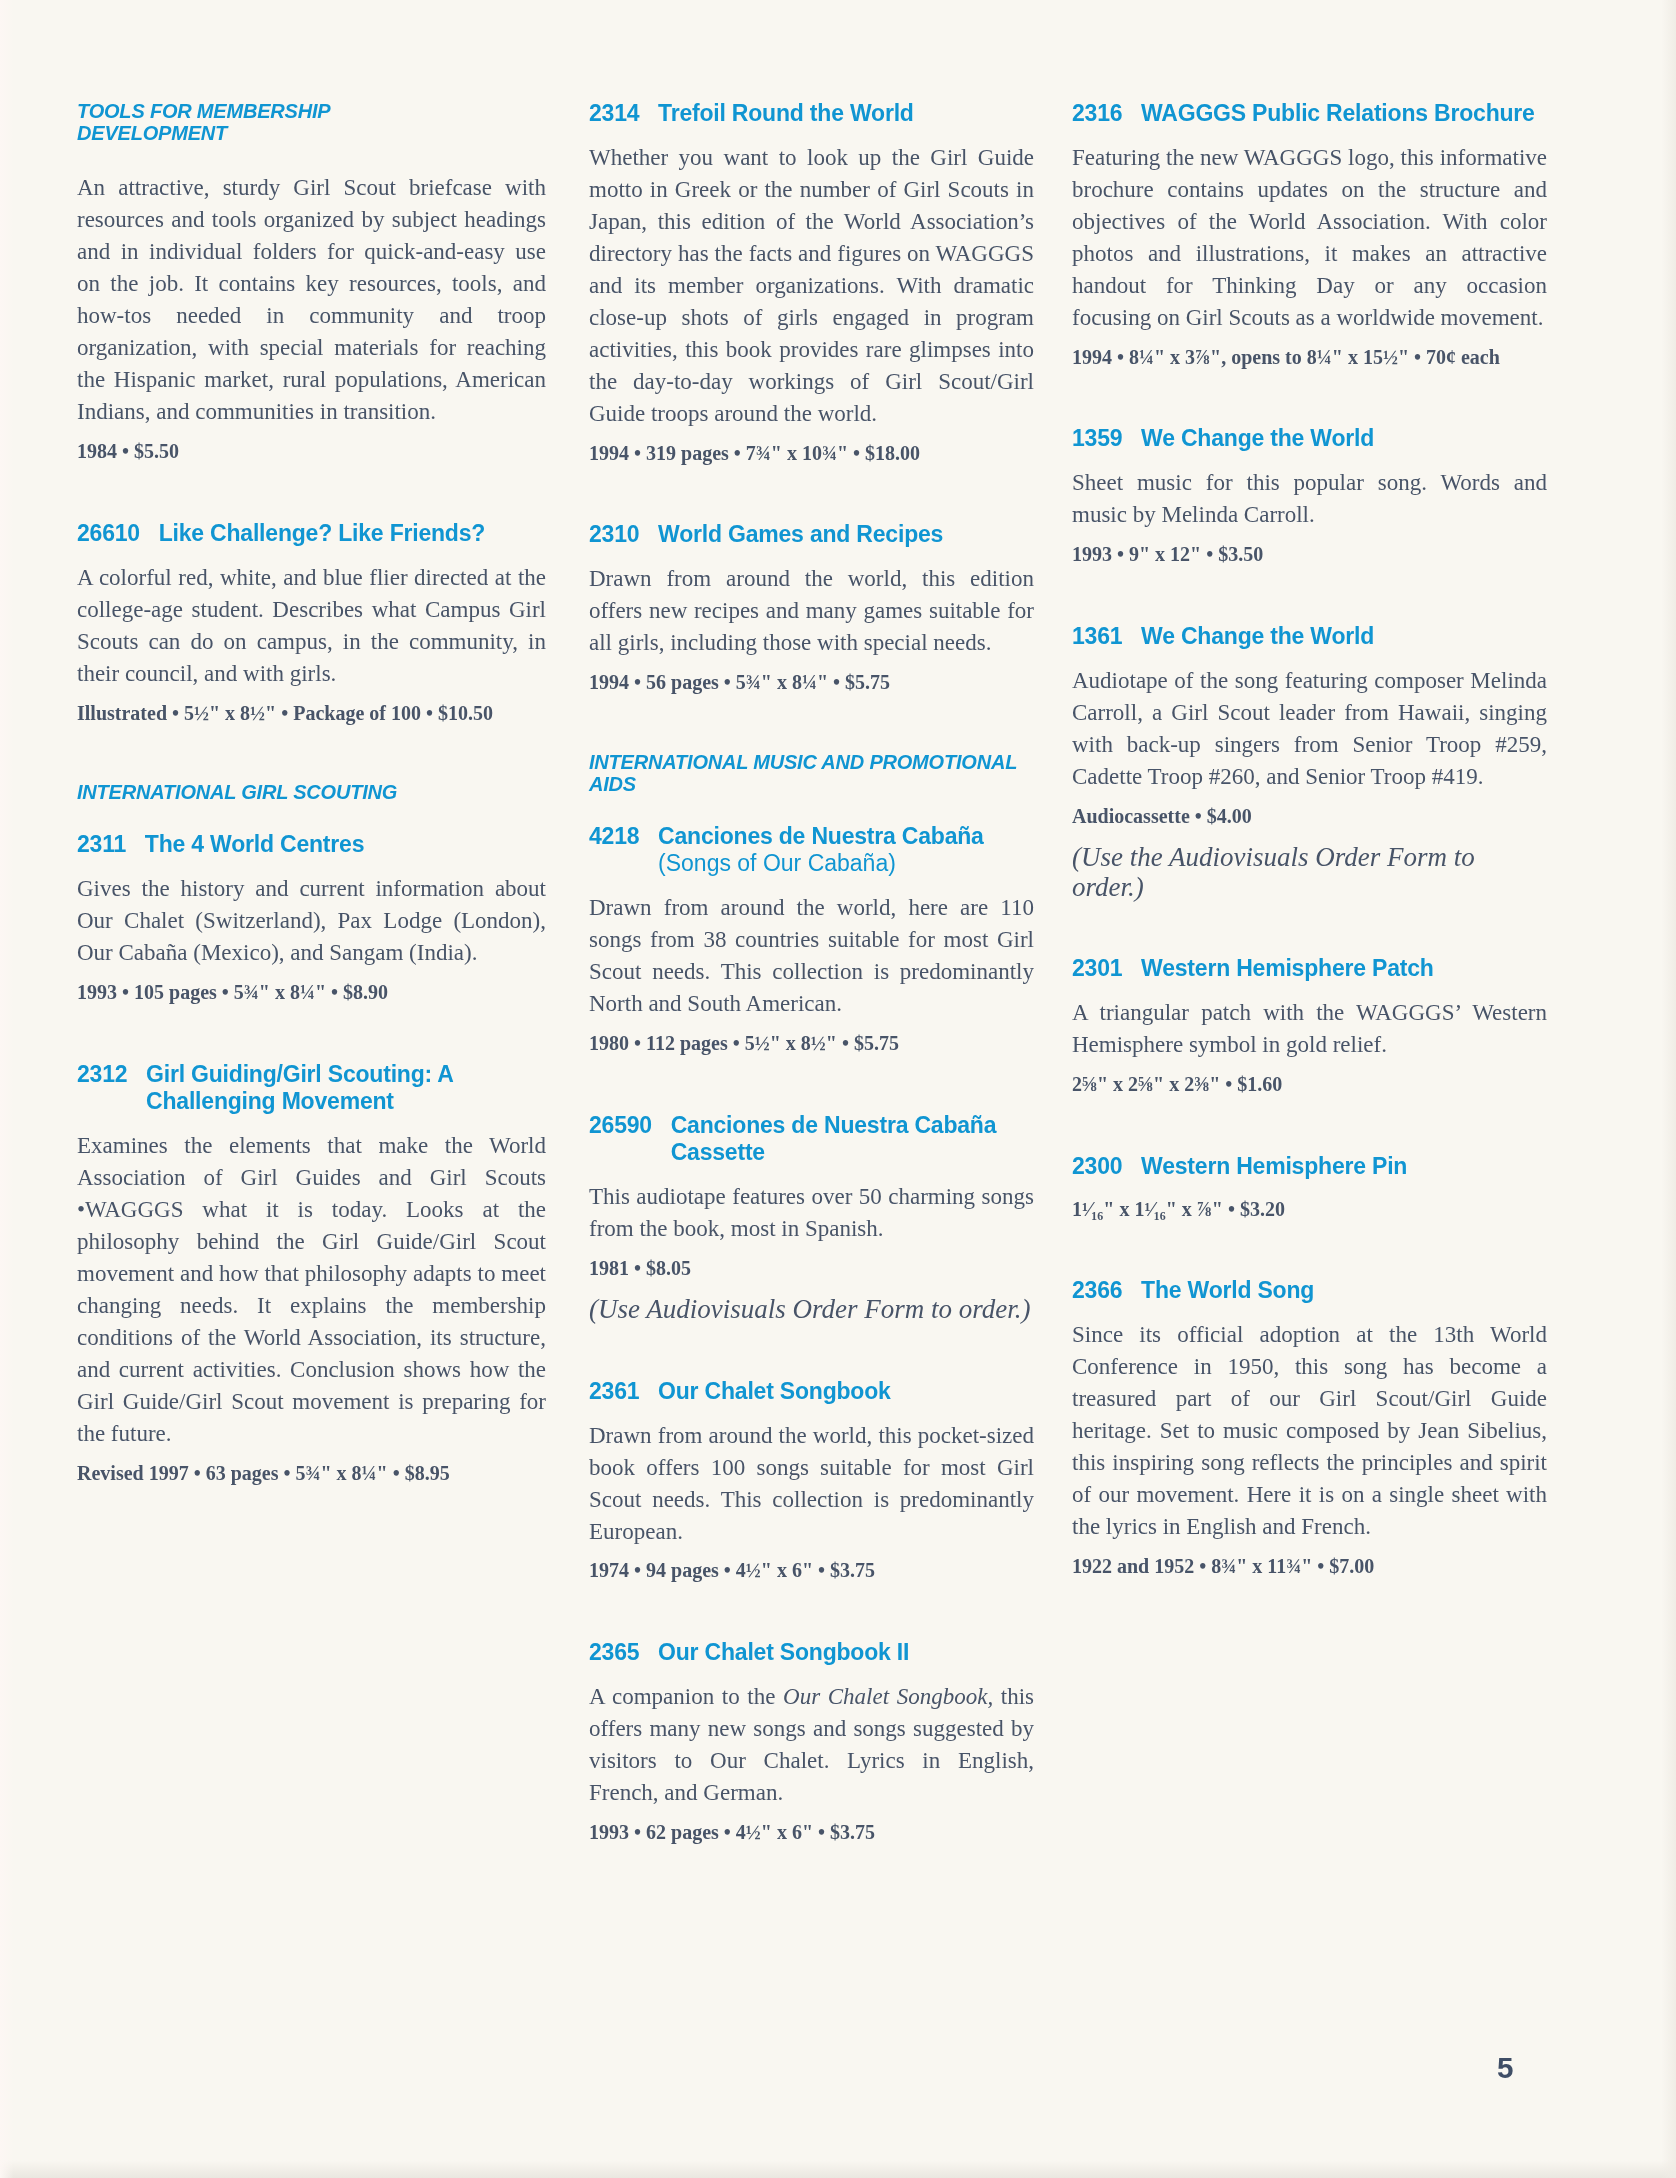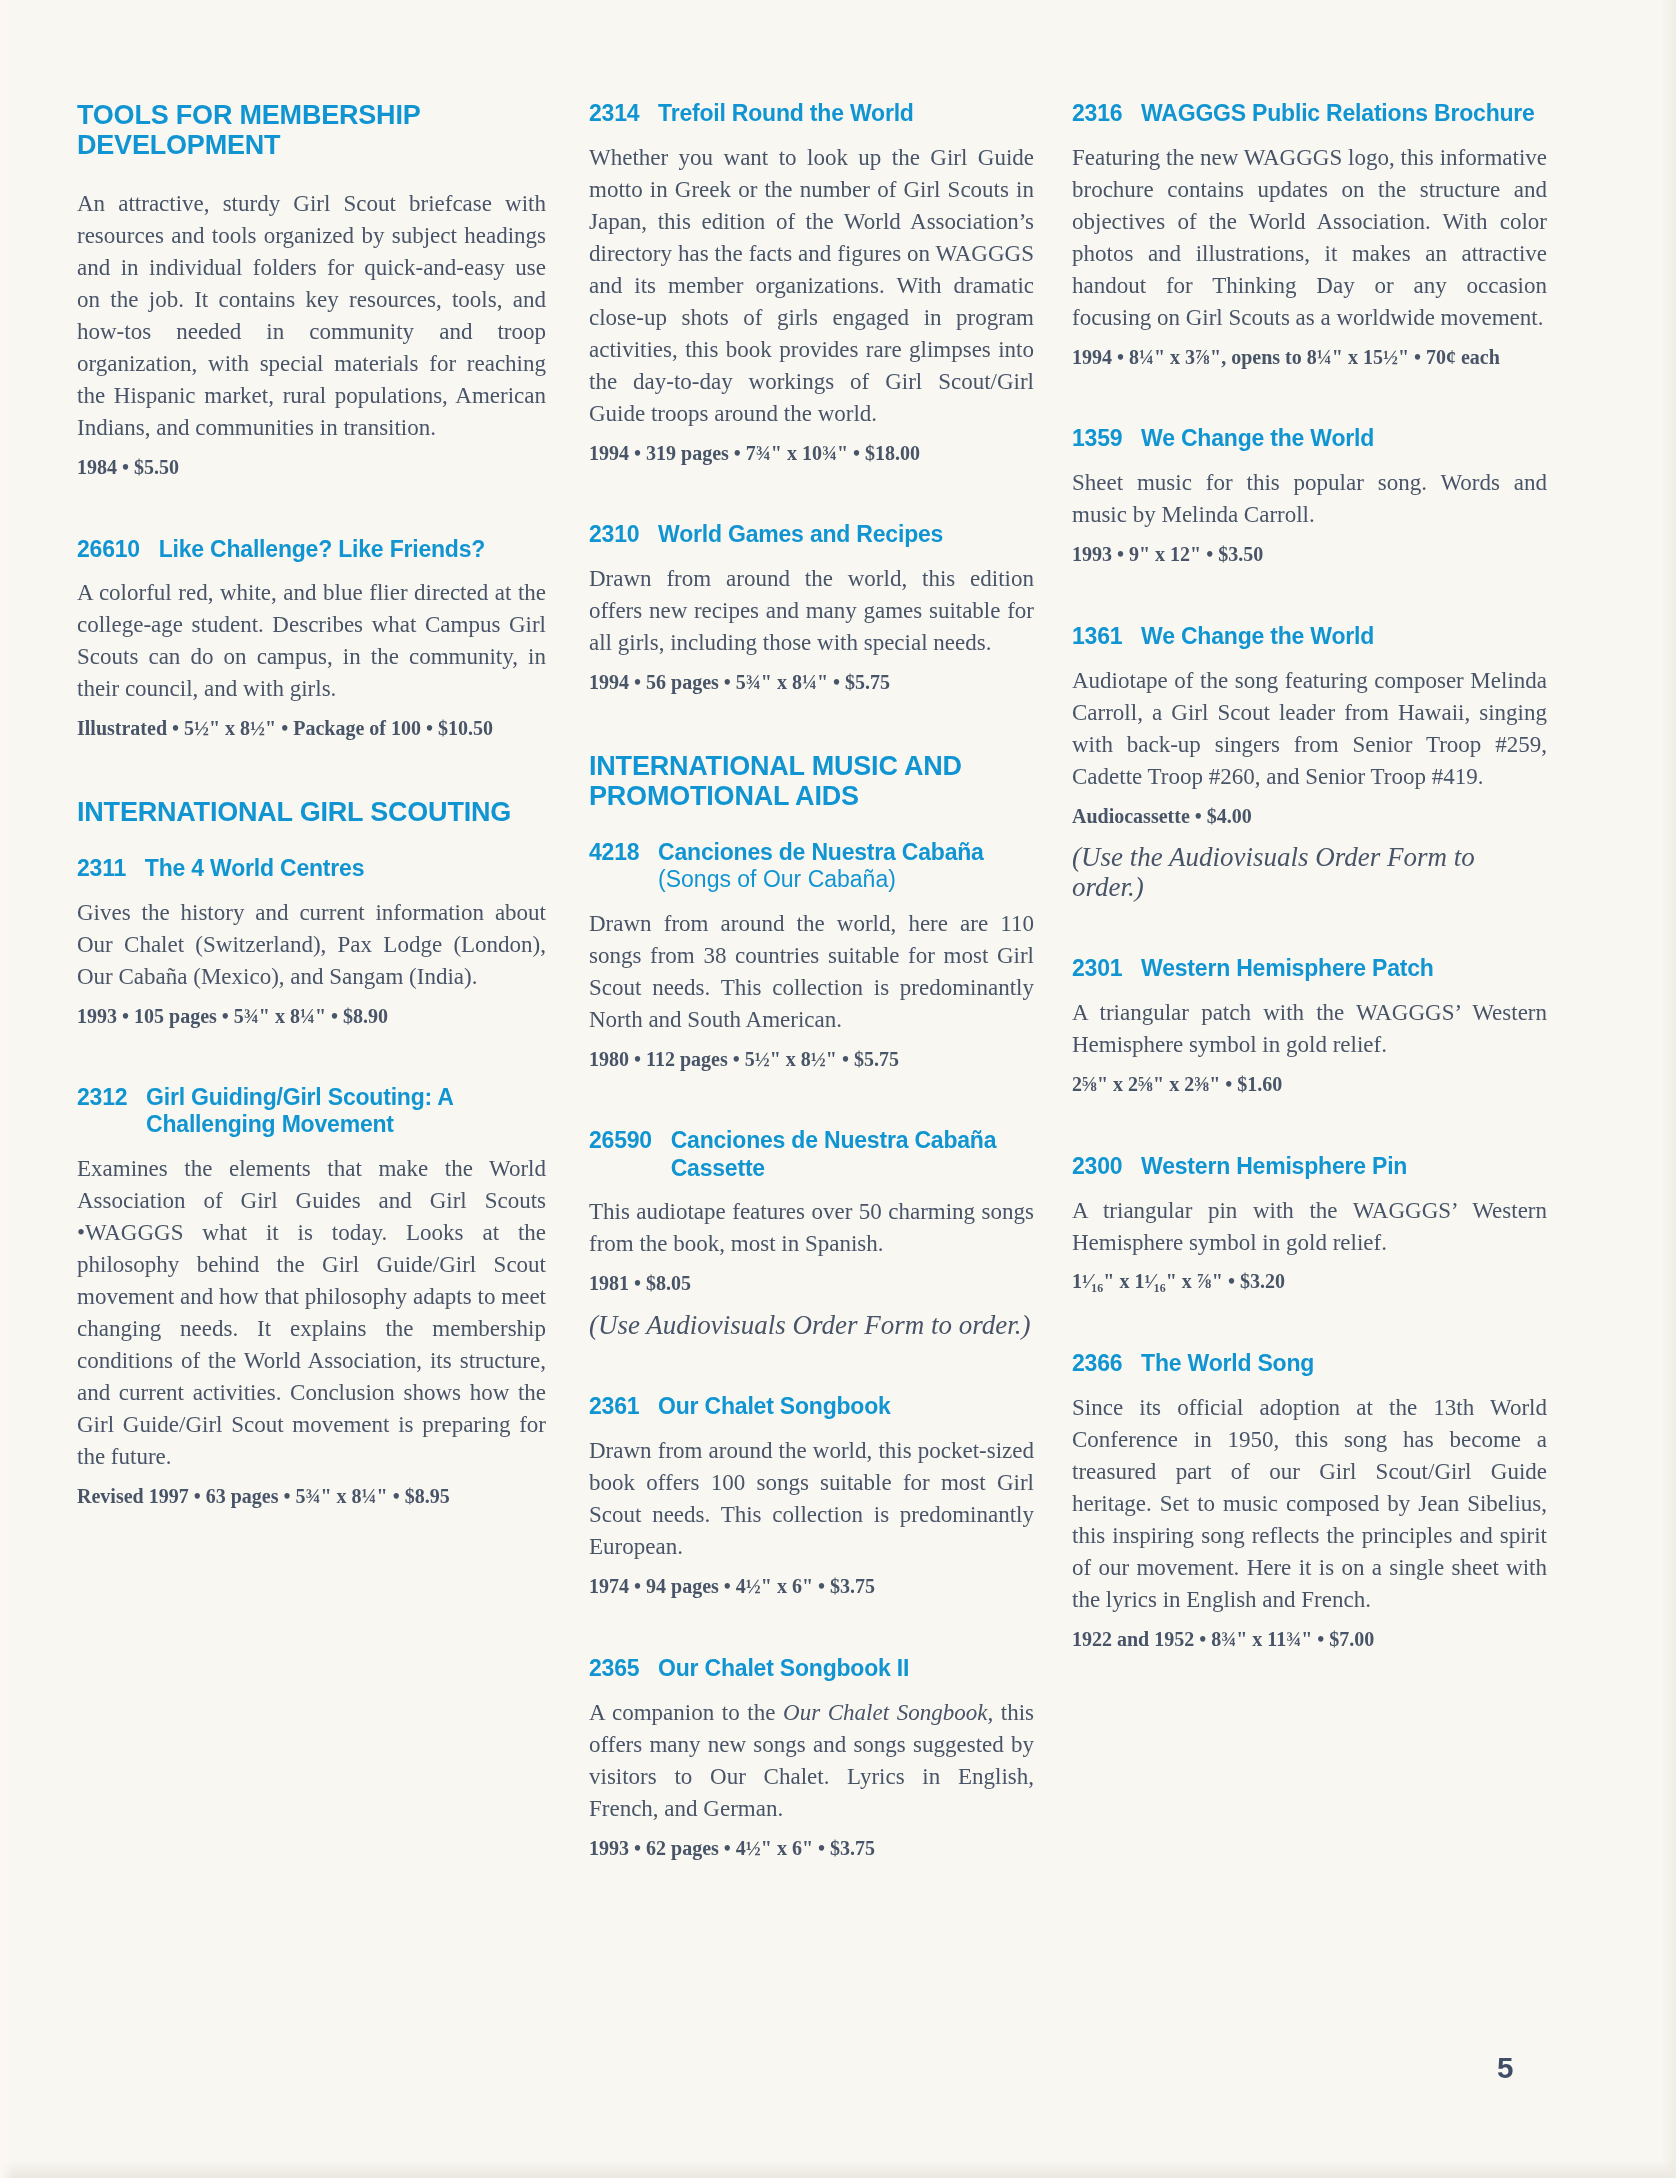--- a/index.html
+++ b/index.html
@@ -20,25 +20,26 @@
     color: #485468;
   }
   .col { position: absolute; top: 100px; }
   .col-1 { left: 77px;   width: 469px; }
   .col-2 { left: 589px;  width: 445px; }
   .col-3 { left: 1072px; width: 475px; }
 
   .section {
     font-family: "Liberation Sans", sans-serif;
     font-weight: bold;
-    font-size: 27px;
+    font-size: 20px;
     line-height: 1.12;
     letter-spacing: -0.2px;
     color: #1095d2;
     margin: 0 0 27.6px 0;
+    font-style: italic;
   }
   .section.mt { margin-top: 15.8px; }
   .section.w-narrow { max-width: 394px; }
 
   .item { margin: 0 0 53px 0; }
 
   .ih {
     display: flex;
     align-items: flex-start;
     font-family: "Liberation Sans", sans-serif;
@@ -226,21 +227,20 @@
       </h3>
       <p class="body">A triangular patch with the WAGGGS’ Western Hemisphere symbol in gold relief.</p>
       <p class="specs">2⅝" x 2⅝" x 2⅜" • $1.60</p>
     </div>
 
     <div class="item">
       <h3 class="ih">
         <span class="code">2300</span>
         <span class="t">Western Hemisphere Pin</span>
       </h3>
-      <p class="body">A triangular pin with the WAGGGS’ Western Hemisphere symbol in gold relief.</p>
       <p class="specs">1¹⁄₁₆" x 1¹⁄₁₆" x ⅞" • $3.20</p>
     </div>
 
     <div class="item">
       <h3 class="ih">
         <span class="code">2366</span>
         <span class="t">The World Song</span>
       </h3>
       <p class="body">Since its official adoption at the 13th World Conference in 1950, this song has become a treasured part of our Girl Scout/Girl Guide heritage. Set to music composed by Jean Sibelius, this inspiring song reflects the principles and spirit of our movement. Here it is on a single sheet with the lyrics in English and French.</p>
       <p class="specs">1922 and 1952 • 8¾" x 11¾" • $7.00</p>

